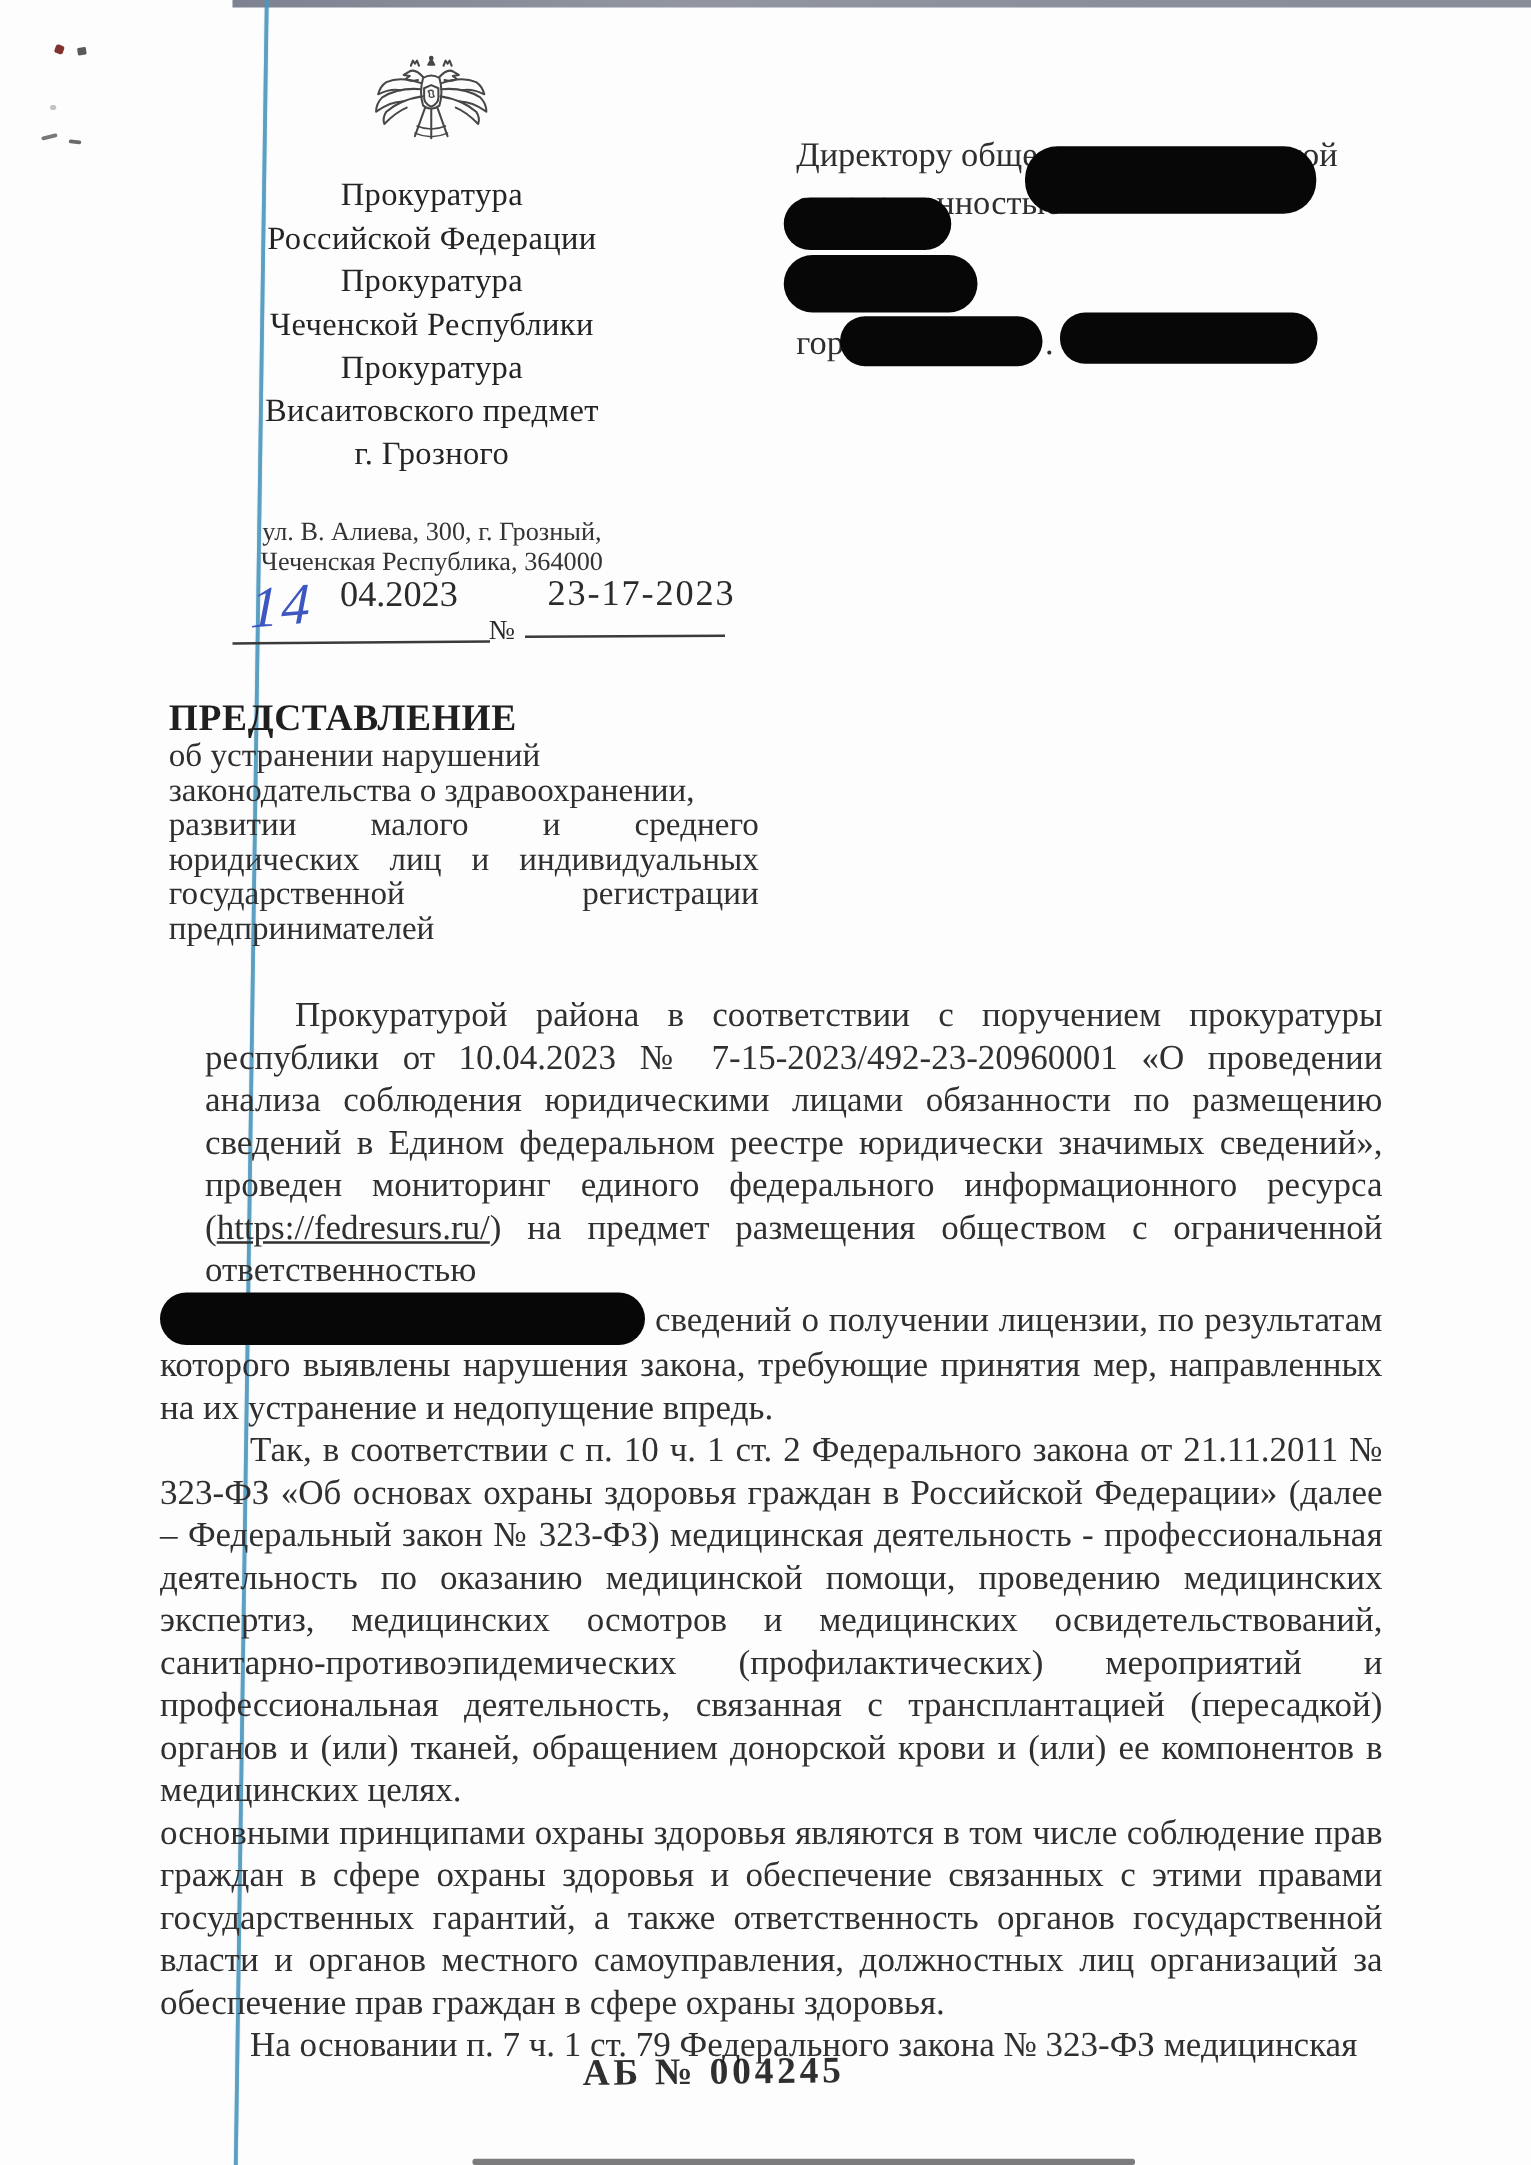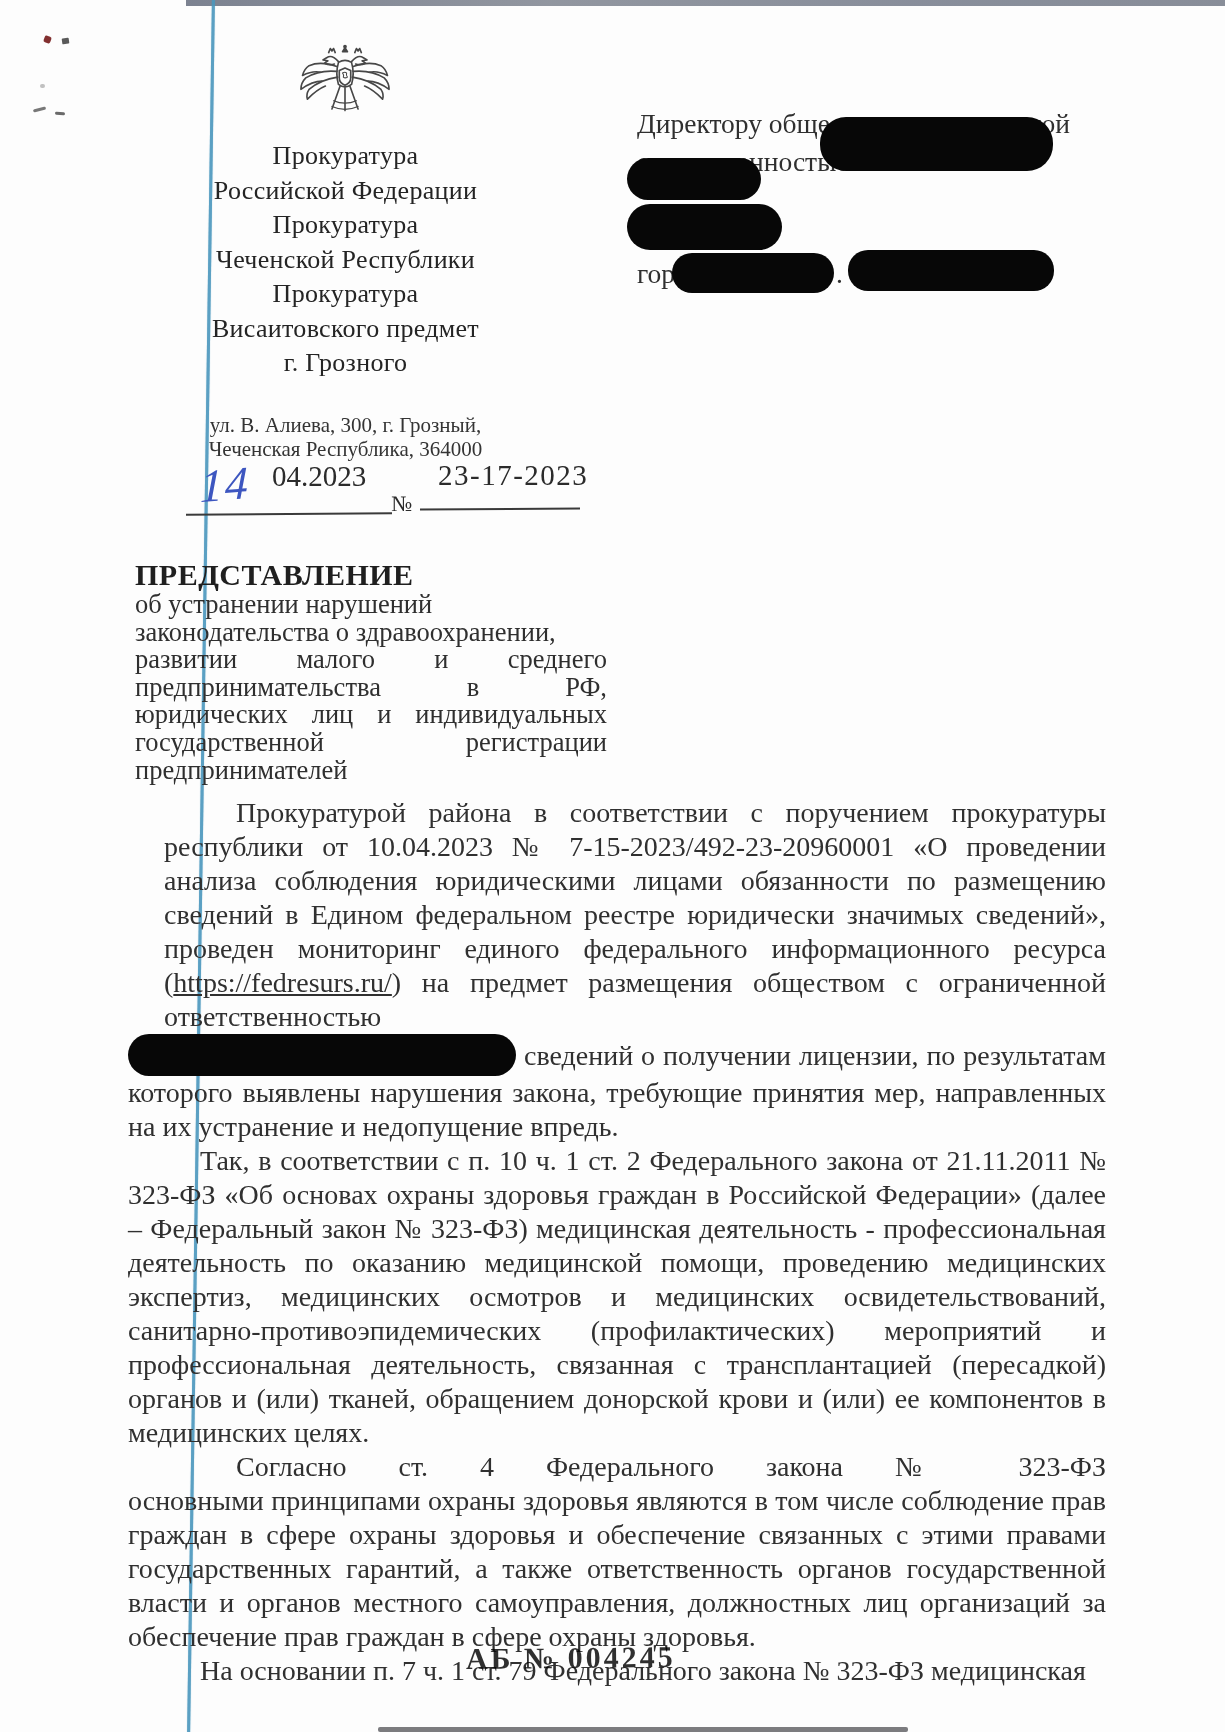--- a/index.html
+++ b/index.html
@@ -136,34 +136,32 @@
   <div class="redaction barB"></div>
   <div class="redaction barC"></div>
   <div class="redaction barD"></div>
   <div class="redaction barE"></div>
 
   <div class="title">ПРЕДСТАВЛЕНИЕ</div>
   <div class="subtitle">
     <div class="line">об устранении нарушений</div>
     <div class="line">законодательства о здравоохранении,</div>
     <div class="line stretch">развитии малого и среднего</div>
-    <div class="line stretch">предпринимательства в РФ,</div>
     <div class="line stretch">юридических лиц и индивидуальных</div>
     <div class="line stretch">государственной регистрации</div>
     <div class="line">предпринимателей</div>
   </div>
 
   <div class="body">
     <div class="para justify-all">
       <span>Прокуратурой района в соответствии с поручением прокуратуры республики от 10.04.2023 № 7-15-2023/492-23-20960001 «О проведении анализа соблюдения юридическими лицами обязанности по размещению сведений в Едином федеральном реестре юридически значимых сведений», проведен мониторинг единого федерального информационного ресурса (</span><span class="link">https://fedresurs.ru/</span><span>) на предмет размещения обществом с ограниченной ответственностью</span>
     </div>
     <div class="para noindent">
       <span class="redaction-inline"></span><span>сведений о получении лицензии, по результатам которого выявлены нарушения закона, требующие принятия мер, направленных на их устранение и недопущение впредь.</span>
     </div>
     <div class="para">Так, в соответствии с п. 10 ч. 1 ст. 2 Федерального закона от 21.11.2011 № 323-ФЗ «Об основах охраны здоровья граждан в Российской Федерации» (далее – Федеральный закон № 323-ФЗ) медицинская деятельность - профессиональная деятельность по оказанию медицинской помощи, проведению медицинских экспертиз, медицинских осмотров и медицинских освидетельствований, санитарно-противоэпидемических (профилактических) мероприятий и профессиональная деятельность, связанная с трансплантацией (пересадкой) органов и (или) тканей, обращением донорской крови и (или) ее компонентов в медицинских целях.</div>
-    <div class="para justify-all">Согласно ст. 4 Федерального закона № 323-ФЗ</div>
     <div class="para noindent">основными принципами охраны здоровья являются в том числе соблюдение прав граждан в сфере охраны здоровья и обеспечение связанных с этими правами государственных гарантий, а также ответственность органов государственной власти и органов местного самоуправления, должностных лиц организаций за обеспечение прав граждан в сфере охраны здоровья.</div>
     <div class="para">На основании п. 7 ч. 1 ст. 79 Федерального закона № 323-ФЗ медицинская</div>
   </div>
 
   <div class="stamp">АБ № 004245</div>
 
 </div>
 
 </body></html>

